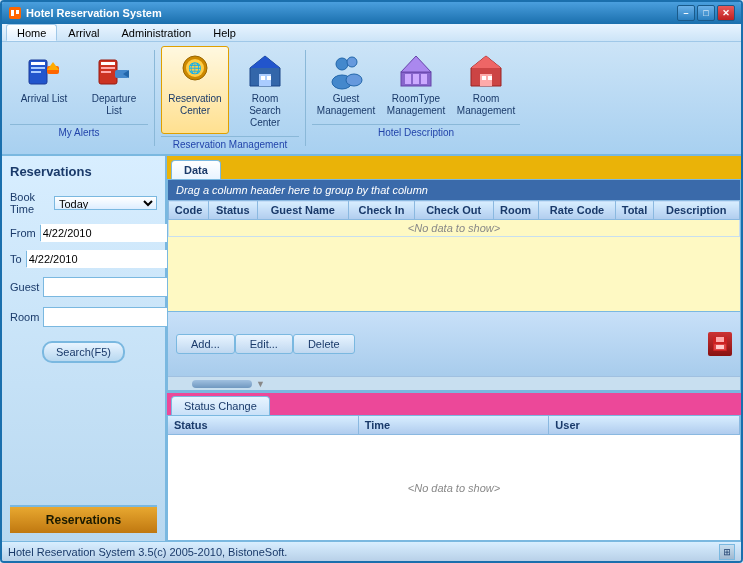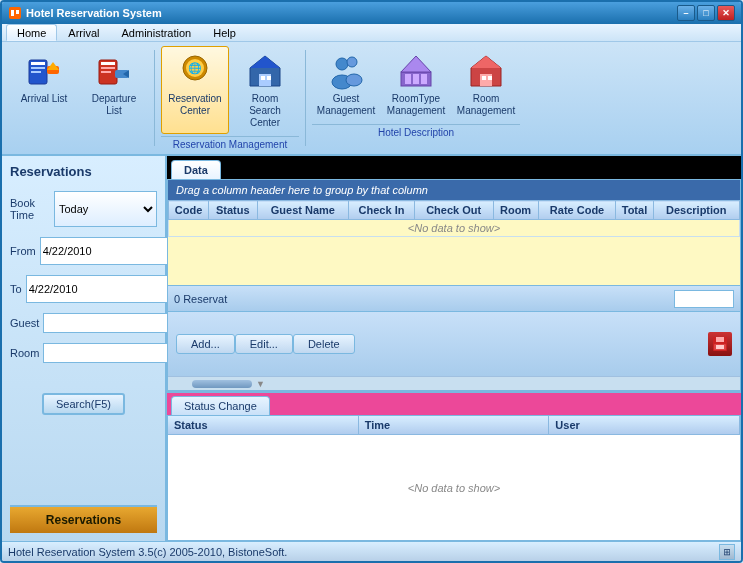--- a/index.html
+++ b/index.html
@@ -148,33 +148,33 @@
     .form-input {
       flex: 1;
       height: 20px;
       border: 1px solid #7ab8e0;
       background: white;
       padding: 1px 3px;
       font-size: 11px;
     }
     .form-select {
       flex: 1;
-      height: 36px;
+      height: 14px;
       border: 1px solid #7ab8e0;
       background: linear-gradient(to bottom, #fff, #ddeeff);
       padding: 0 0;
       font-size: 11px;
     }
     .date-input-wrap {
       flex: 1;
       display: flex;
       align-items: center;
       border: 1px solid #7ab8e0;
       background: white;
-      height: 28px;
+      height: 16px;
     }
     .date-input {
       flex: 1;
       border: none;
       height: 18px;
       padding: 1px 2px;
       font-size: 11px;
       outline: none;
     }
     .date-btn {
@@ -182,26 +182,26 @@
       background: linear-gradient(to bottom, #d8eeff, #a8cced);
       border: none;
       border-left: 1px solid #7ab8e0;
       cursor: pointer;
       font-size: 8px;
       display: flex; align-items: center; justify-content: center;
     }
     .search-btn {
       background: linear-gradient(to bottom, #e8f4ff, #b8d8f0);
       border: 2px solid #7ab8e0;
-      border-radius: 3px;
+      border-radius: 10px;
       padding: 3px 12px;
       cursor: pointer;
       font-size: 11px;
       color: #1a3a6a;
-      margin-top: 20px;
+      margin-top: 4px;
       align-self: center;
     }
 
     
     .bottom-nav {
       background: linear-gradient(to bottom, #e8a830, #c07810);
       border-top: 2px solid #7ab8e0;
       height: 28px;
       display: flex;
       align-items: center;
@@ -219,21 +219,21 @@
       flex: 1;
       display: flex;
       flex-direction: column;
       background: #c0d8f0;
     }
 
     
     .tab-bar {
       display: flex;
       padding: 4px 4px 0;
-      background: #000000;
+      background: #eab308;
     }
     .tab {
       padding: 3px 12px;
       background: linear-gradient(to bottom, #e8f4ff, #c8e0f8);
       border: 1px solid #7ab8e0;
       border-bottom: none;
       border-radius: 4px 4px 0 0;
       cursor: pointer;
       font-size: 11px;
       color: #1a3a6a;
@@ -475,20 +475,21 @@
               <rect x="6" y="10" width="14" height="3" fill="white"></rect>
               <rect x="6" y="15" width="14" height="2" fill="#ffaaaa"></rect>
               <rect x="6" y="19" width="10" height="2" fill="#ffaaaa"></rect>
               <rect x="20" y="18" width="14" height="8" rx="2" fill="#4488cc"></rect>
               <polygon points="34,18 34,26 28,22" fill="#2266aa"></polygon>
             </svg>
           </div>
           <div class="toolbar-btn-label">Departure List</div>
         </div>
       </div>
+      <div class="toolbar-group-label">My Alerts</div>
     </div>
 
     <div class="toolbar-separator"></div>
 
     <div class="toolbar-group">
       <div class="toolbar-items">
         <div class="toolbar-btn active">
           <div class="toolbar-btn-icon">
             <svg width="38" height="38" viewBox="0 0 38 38">
               <circle cx="19" cy="16" r="12" fill="#cc8800" stroke="#996600" stroke-width="1"></circle>
@@ -632,25 +633,20 @@
               </tr>
             </thead>
             <tbody>
               <tr>
                 <td colspan="9" class="no-data">&lt;No data to show&gt;</td>
               </tr>
             </tbody>
           </table>
         </div>
 
-        <div class="data-footer">
-          <span class="footer-count">0 Reservat</span>
-          <div style="flex:1;"></div>
-          <input class="footer-input" type="text" value="" style="">
-        </div>
 
         <div class="action-bar">
           <button class="action-btn">Add...</button>
           <button class="action-btn">Edit...</button>
           <button class="action-btn">Delete</button>
           <div class="save-icon">
             <svg width="18" height="18" viewBox="0 0 18 18">
               <rect x="2" y="2" width="14" height="14" rx="1" fill="#cc2222"></rect>
               <rect x="5" y="2" width="8" height="5" fill="#ffaaaa"></rect>
               <rect x="3" y="9" width="12" height="6" rx="1" fill="#dd4444"></rect>

